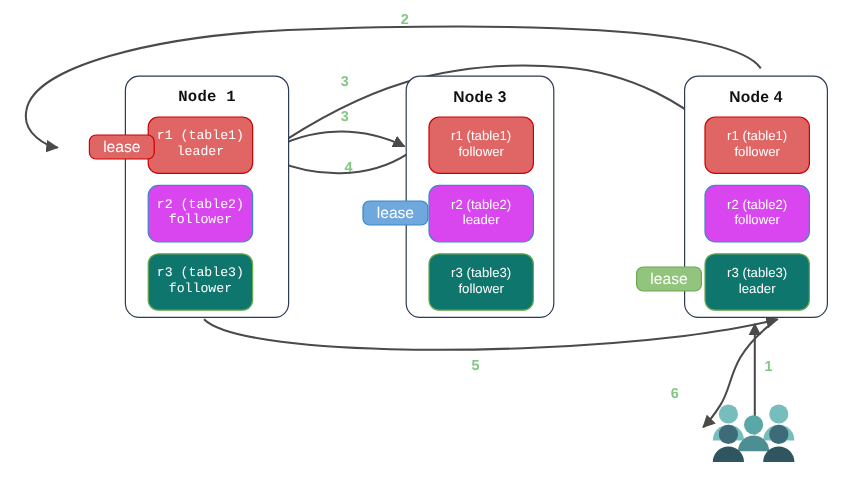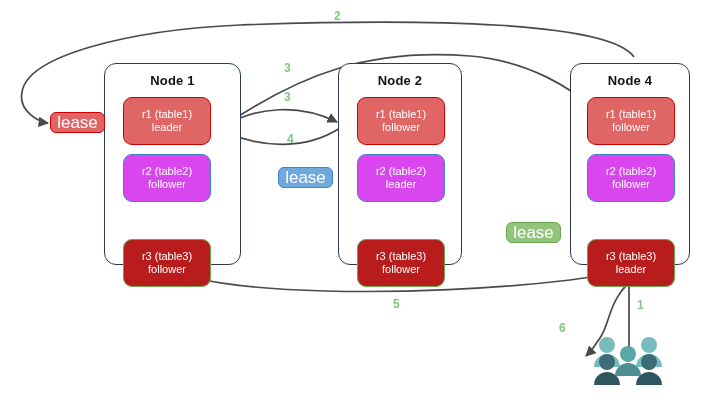--- a/index.html
+++ b/index.html
@@ -52,31 +52,32 @@
     align-items: center;
     justify-content: center;
     color: #ffffff;
     font-size: 11px;
     line-height: 13.5px;
     text-align: left;
   }
   .replica .l1, .replica .l2 { display: block; }
   .rep-red   { background: #e06666; border: 1.4px solid #cc0000; }
   .rep-blue  { background: #d946ef; border: 1.4px solid #3d85c6; }
-  .rep-green { background: #b91c1c; border: 1.4px solid #6aa84f; margin-top: 28px; }
+  .rep-green { background: #0f766e; border: 1.4px solid #6aa84f; }
   .lease {
     position: absolute;
     box-sizing: border-box;
     border-radius: 6px;
     display: flex;
     align-items: center;
     justify-content: center;
     color: #ffffff;
-    font-size: 17px;
+    font-size: 13px;
     line-height: 12px;
+    margin-left: 24px;
   }
   .lease-red   { background: #e06666; border: 1.4px solid #cc0000; }
   .lease-blue  { background: #6fa8dc; border: 1.4px solid #3d85c6; }
   .lease-green { background: #93c47d; border: 1.4px solid #6aa84f; }
   .edge-label {
     position: absolute;
     color: #82c782;
     font-size: 12px;
     font-weight: bold;
     line-height: 12px;
@@ -114,38 +115,38 @@
   </svg>
 
   <div class="edge-label" style="left:334px; top:10px;">2</div>
   <div class="edge-label" style="left:284px; top:62px;">3</div>
   <div class="edge-label" style="left:284px; top:91px;">3</div>
   <div class="edge-label" style="left:287px; top:133px;">4</div>
   <div class="edge-label" style="left:393px; top:298px;">5</div>
   <div class="edge-label" style="left:637px; top:299px;">1</div>
   <div class="edge-label" style="left:559px; top:322px;">6</div>
 
-  <div class="node-box" style="left:104px; top:63px; width:137px; height:202px;">
+  <div class="node-box" style="left:104px; top:63px; width:137px; height:202px;font-family:Liberation Mono, monospace;">
     <div class="node-title">Node 1</div>
     <div class="replica rep-red" style="left:18px; top:33px; width:88px; height:48px;">
       <span class="l1">r1 (table1)</span>
       <span class="l2">leader</span>
     </div>
     <div class="replica rep-blue" style="left:18px; top:90px; width:88px; height:48px;">
       <span class="l1">r2 (table2)</span>
       <span class="l2">follower</span>
     </div>
     <div class="replica rep-green" style="left:18px; top:147px; width:88px; height:48px;">
       <span class="l1">r3 (table3)</span>
       <span class="l2">follower</span>
     </div>
   </div>
 
   <div class="node-box" style="left:338px; top:63px; width:124px; height:202px;">
-    <div class="node-title">Node 2</div>
+    <div class="node-title">Node 3</div>
     <div class="replica rep-red" style="left:18px; top:33px; width:88px; height:48px;">
       <span class="l1">r1 (table1)</span>
       <span class="l2">follower</span>
     </div>
     <div class="replica rep-blue" style="left:18px; top:90px; width:88px; height:48px;">
       <span class="l1">r2 (table2)</span>
       <span class="l2">leader</span>
     </div>
     <div class="replica rep-green" style="left:18px; top:147px; width:88px; height:48px;">
       <span class="l1">r3 (table3)</span>

